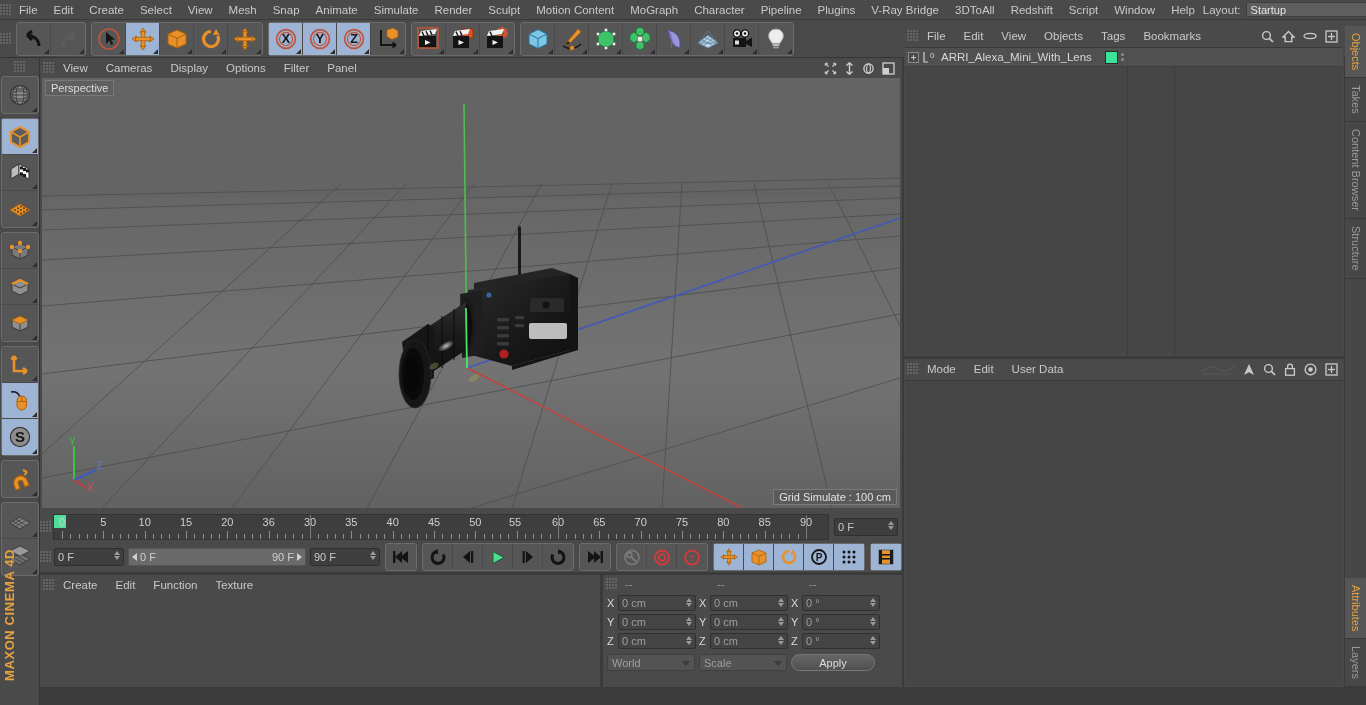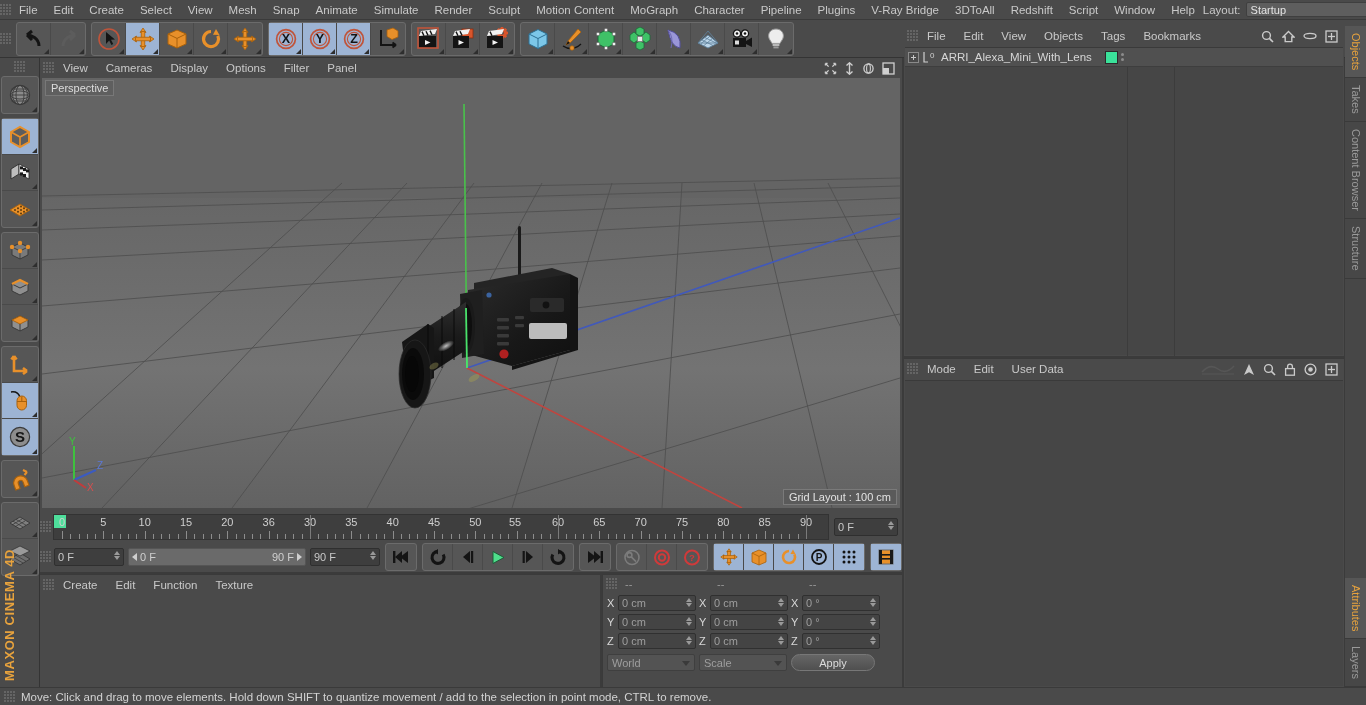--- a/index.html
+++ b/index.html
@@ -929,21 +929,21 @@
         <svg width="60" height="58" viewBox="0 0 60 58">
           <line x1="18" y1="46" x2="18" y2="12" stroke="#3ec23e" stroke-width="2"></line>
           <line x1="18" y1="46" x2="40" y2="36" stroke="#3b5bc2" stroke-width="2"></line>
           <line x1="18" y1="46" x2="30" y2="54" stroke="#c23b3b" stroke-width="2"></line>
           <text x="13" y="11" fill="#3ec23e" font-size="10" font-family="Liberation Sans, sans-serif">Y</text>
           <text x="41" y="35" fill="#5b78d6" font-size="10" font-family="Liberation Sans, sans-serif">Z</text>
           <text x="31" y="57" fill="#d64f4f" font-size="10" font-family="Liberation Sans, sans-serif">X</text>
         </svg>
       </div>
 
-      <div class="gridspacing">Grid Layout : 100 cm</div>
+      <div class="gridspacing">Grid Simulate : 100 cm</div>
     </div>
   </div>
 
   <div class="tl-panel">
     <div class="tl-row">
       <div class="grip"></div>
       <div class="tl-ruler" id="tl-ruler">
         <div class="tl-green"></div>
       <div class="tl-tick" style="left: 8px; height: 8px;"></div>
           <div class="tl-tick" style="left: 16.2667px; height: 5px;"></div>
@@ -1459,18 +1459,14 @@
   <div class="rtabs" id="rtabs">
       <div class="rtab act">Objects</div>
       <div class="rtab">Takes</div>
       <div class="rtab">Content Browser</div>
       <div class="rtab">Structure</div>
       <div class="rtab-gap"></div>
       <div class="rtab act">Attributes</div>
       <div class="rtab">Layers</div>
     </div>
 
-  <div class="statusbar">
-    <div class="grip"></div>
-    <span class="status-text">Move: Click and drag to move elements. Hold down SHIFT to quantize movement / add to the selection in point mode, CTRL to remove.</span>
-  </div>
 
 </div>
 
 </body></html>

